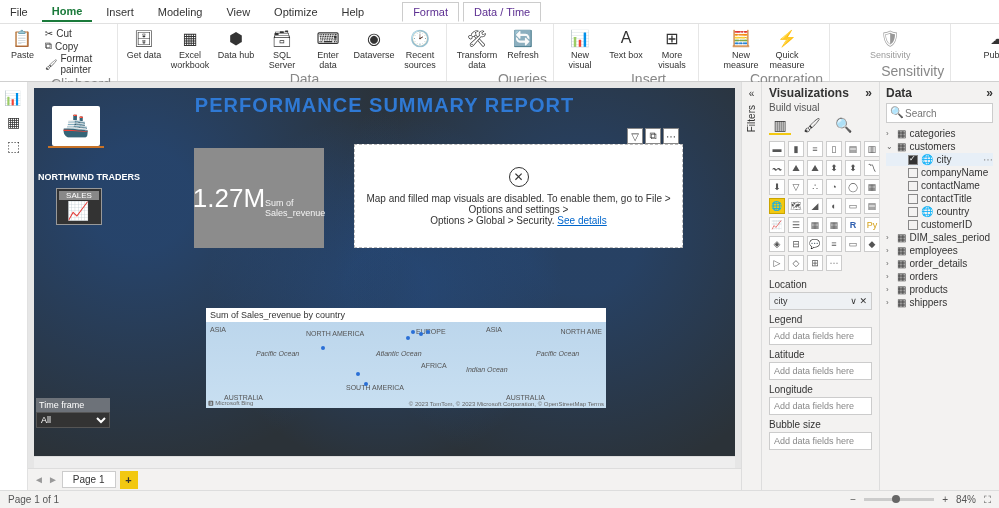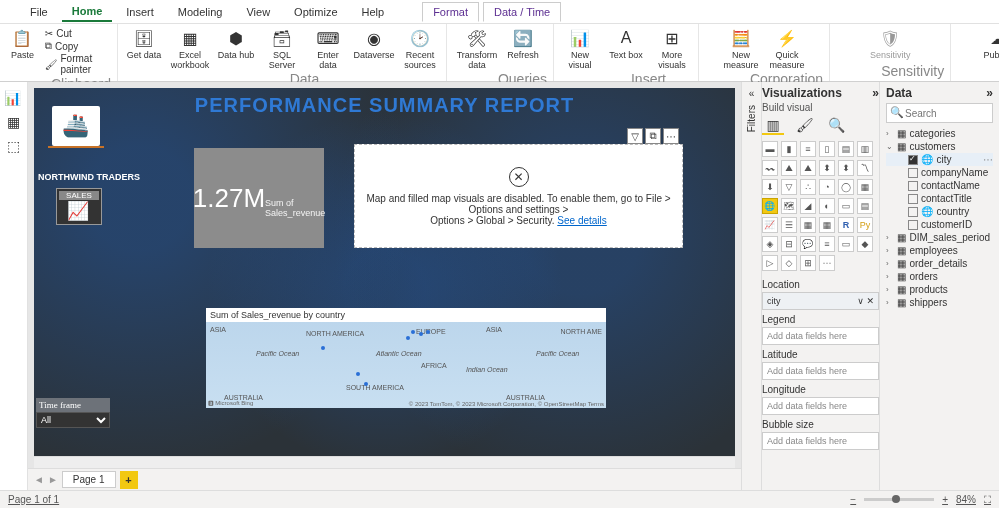--- a/index.html
+++ b/index.html
@@ -1,18 +1,18 @@
 <!DOCTYPE html>
 <html><head>
 <meta charset="utf-8">
 <style>
 * { box-sizing: border-box; margin: 0; padding: 0; font-family: "Segoe UI", Tahoma, sans-serif; }
 body { width: 999px; height: 508px; overflow: hidden; background: #f3f2f1; font-size: 11px; color: #333; display:flex; flex-direction:column;}
 
-.tabs { display:flex; align-items:center; height:24px; background:#fff; border-bottom:1px solid #e1e1e1; padding-left:20px; gap:4px;}
+.tabs { display:flex; align-items:center; height:24px; background:#fff; border-bottom:1px solid #e1e1e1; padding-left:0; gap:4px;}
 .tabs span { padding:3px 10px; cursor:pointer; }
 .tabs .active-home { color:#1a7a3a; border-bottom:2px solid #1a7a3a; font-weight:600;}
 .tabs .active-ctx { border:1px solid #ccc; border-bottom:1px solid #fff; color:#5c2e91;}
 
 .ribbon { display:flex; height:58px; background:#fff; border-bottom:1px solid #d0d0d0; }
 .rgroup { display:flex; flex-direction:column; align-items:center; border-right:1px solid #e6e6e6; padding:0 6px;}
 .rgroup .btns { display:flex; gap:6px; align-items:flex-start; flex:1; padding-top:4px;}
 .rgroup .lbl { font-size:14px; color:#888; padding:1px 0 2px;margin-left:45px;}
 .bigbtn { display:flex; flex-direction:column; align-items:center; width:40px; font-size:9px; text-align:center; gap:2px; cursor:pointer;}
 .bigbtn .ic { width:20px; height:20px; display:flex; align-items:center; justify-content:center; font-size:16px; }
@@ -44,33 +44,33 @@
 .mapwarn { position:absolute; left:320px; top:56px; right:52px; height:104px; background:#fff; color:#333; display:flex; flex-direction:column; align-items:center; justify-content:center; font-size:10px; padding:8px; border:1px dashed #bbb;}
 .mapwarn .x { width:20px;height:20px;border:1.5px solid #333;border-radius:50%;display:flex;align-items:center;justify-content:center;font-size:12px;margin-bottom:6px;cursor:pointer;}
 .mapwarn a{color:#0066cc;text-decoration:underline;cursor:pointer;}
 .map2 { position:absolute; left:172px; top:220px; width:400px; background:#cfe2f3;}
 .map2 .t { background:#fff; font-size:9px; padding:2px 4px;}
 .map2 .m { height:86px; background:linear-gradient(#bcd6ec,#c8dff1); position:relative; font-size:7px; color:#555;}
 .map2 .lbl { position:absolute;}
 .map2 .dot{position:absolute;width:4px;height:4px;border-radius:50%;background:#2a6fd6;}
 .map2 .attr{position:absolute;right:2px;bottom:1px;font-size:6px;color:#666;}
 .tf { position:absolute; left:2px; bottom:28px; width:74px;}
-.tf .h { background:#6d7279; color:#fff; font-size:9px; padding:2px 3px;font-family:Liberation Serif, serif;}
+.tf .h { background:#6d7279; color:#fff; font-size:9px; padding:2px 3px;}
 .tf select { width:100%; font-size:9px; background:#333; color:#fff; border:1px solid #555; height:16px;}
 
 .pagebar { height:22px; display:flex; align-items:center; background:#f3f2f1; border-top:1px solid #ddd; gap:4px; padding:0 6px;}
 .pagebar .nav{font-size:10px;cursor:pointer;color:#999;}
 .pagebar .pg { background:#fff; border:1px solid #ccc; padding:2px 10px; font-size:10px; cursor:pointer;}
 .pagebar .add { width:18px; height:18px; background:#f2c811; display:flex; align-items:center; justify-content:center; color:#333; font-weight:bold; cursor:pointer;}
 
 .filters { width:20px; background:#f3f2f1; border-left:1px solid #ddd; display:flex; flex-direction:column; align-items:center; padding-top:6px; gap:6px;}
 .filters .c{font-size:10px;cursor:pointer;}
 .filters .t{writing-mode:vertical-rl; font-size:10px; color:#333;transform:rotate(180deg);}
 
-.vispane { width:118px; background:#f3f2f1; border-left:1px solid #ddd; padding:4px 0; overflow:hidden; font-size:10px;}
+.vispane { width:118px; background:#f3f2f1; border-left:1px solid #ddd; padding:4px 7px; overflow:hidden; font-size:10px;}
 .panehead { display:flex; justify-content:space-between; align-items:center; font-size:12px; font-weight:600; color:#333;}
 .panehead span:last-child{font-size:12px;cursor:pointer;}
 .sub { font-size:10px; color:#555; margin:2px 0 4px;}
 .modeicons{display:flex;gap:10px;margin-bottom:6px;}
 .modeicons span{width:22px;height:18px;display:flex;align-items:center;justify-content:center;border-bottom:2px solid transparent;cursor:pointer;font-size:14px;}
 .modeicons .act{border-bottom-color:#f2c811;}
 .vgrid { display:grid; grid-template-columns:repeat(6, 16px); gap:3px; margin-bottom:8px;}
 .vgrid span { width:16px; height:16px; background:#fff; border:1px solid #ccc; font-size:9px; display:flex; align-items:center; justify-content:center; cursor:pointer; color:#555;}
 .vgrid .sel{background:#f2c811;border-color:#caa400;}
 .fwell .fl { font-size:10px; color:#333; margin-top:4px;}
@@ -83,21 +83,21 @@
 .searchwrap .sic{position:absolute;left:4px;top:3px;color:#888;font-size:11px;}
 .tree .row { display:flex; align-items:center; gap:3px; padding:1px 0; cursor:pointer;}
 .tree .row.sel{background:#e7eff7;}
 .tree .chev{width:8px;font-size:8px;color:#666;}
 .tree .cb{width:10px;height:10px;border:1px solid #888;display:inline-block;}
 .tree .cb.ck{background:#333;position:relative;}
 .tree .cb.ck::after{content:"✓";color:#fff;font-size:8px;position:absolute;top:-2px;left:0;}
 .tree .ic{font-size:10px;}
 .tree .ind2{padding-left:22px;}
 
-.status { height:18px; background:#f3f2f1; border-top:1px solid #ddd; display:flex; align-items:center; justify-content:space-between; font-size:10px; padding:0 8px; color:#555;text-decoration:underline;}
+.status { height:18px; background:#f3f2f1; border-top:1px solid #ddd; display:flex; align-items:center; justify-content:space-between; font-size:10px; padding:0 8px; color:#555;}
 .status .r{display:flex;align-items:center;gap:8px;}
 .status .slider{width:70px;height:3px;background:#ccc;position:relative;}
 .status .slider::after{content:"";position:absolute;left:40%;top:-3px;width:8px;height:8px;background:#666;border-radius:50%;}
 .scrollh{height:12px;background:#eee;border-top:1px solid #ddd;margin:0 6px;}
 </style>
 </head>
 <body>
 
 <div class="tabs">
   <span>File</span>

